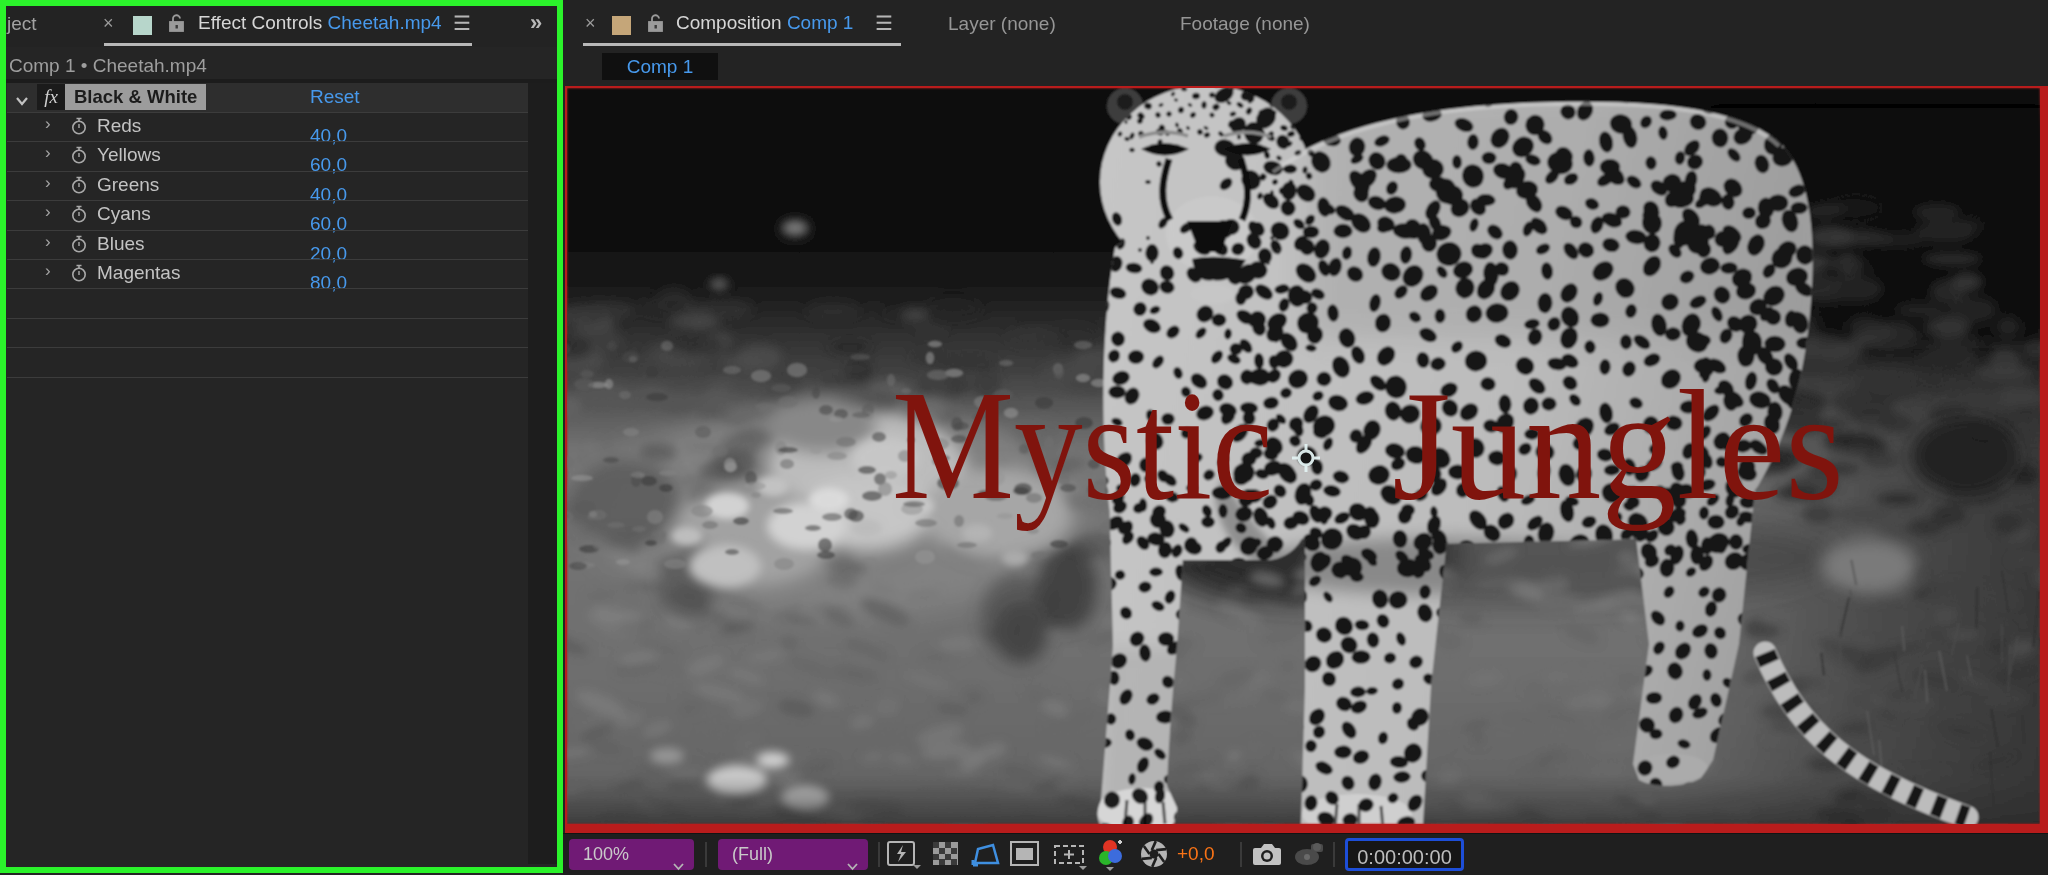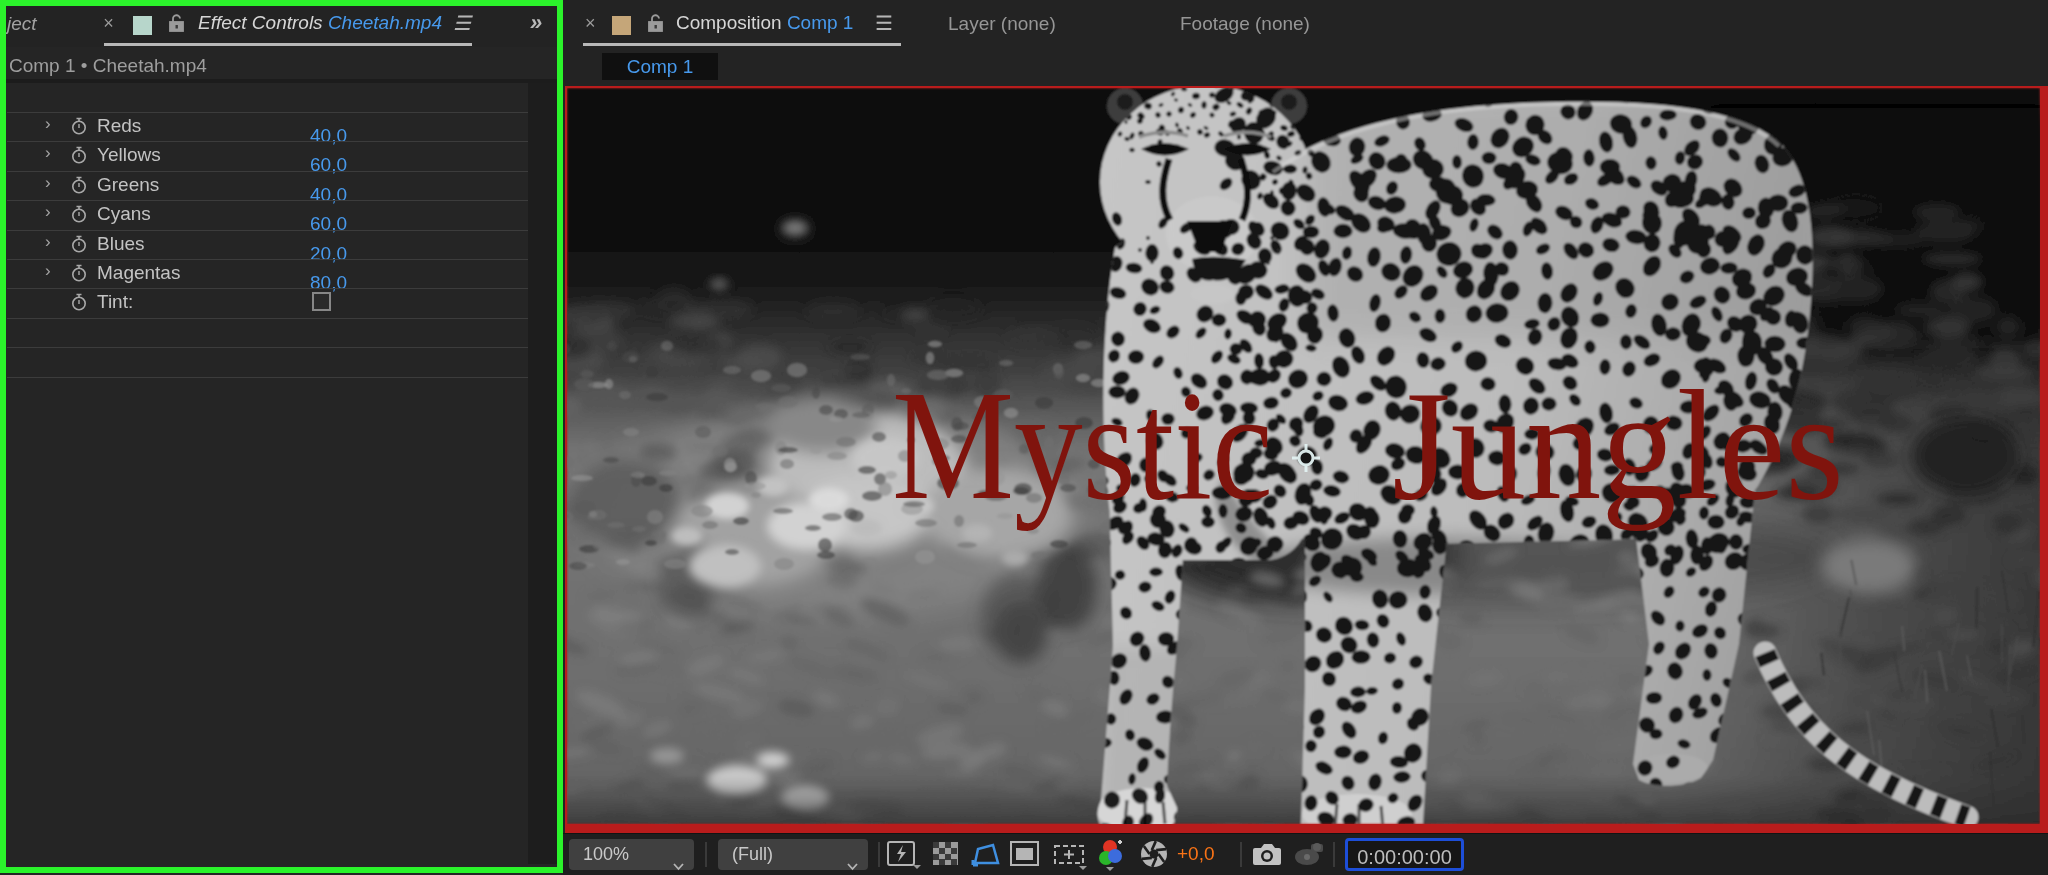--- a/index.html
+++ b/index.html
@@ -1,19 +1,19 @@
 <!DOCTYPE html>
 <html><head><meta charset="utf-8">
 <style>
 * { margin:0; padding:0; box-sizing:border-box; }
 body { width:2048px; height:875px; background:#1d1d1d; font-family:"Liberation Sans",sans-serif; overflow:hidden; position:relative; }
 .abs { position:absolute; }
 
 #left { position:absolute; left:0; top:0; width:563px; height:875px; background:#252525; }
-#ltabs { position:absolute; left:0; top:0; width:563px; height:47px; background:#232323;font-style:italic; }
+#ltabs { position:absolute; left:0; top:0; width:563px; height:47px; background:#232323; }
 #ltabs .ject { position:absolute; left:7px; top:13px; color:#a2a2a2; font-size:19px; }
 #ltabs .x { position:absolute; left:103px; top:13px; color:#9b9b9b; font-size:18px; }
 #ltabs .tsw { position:absolute; left:133px; top:16px; width:19px; height:19px; background:#b7d6cb; }
 #ltabs .lock { position:absolute; left:168px; top:14px; }
 #ltabs .ttl { position:absolute; left:198px; top:12px; color:#d6d6d6; font-size:19px; }
 #ltabs .ttl b { font-weight:normal; color:#4799ec; }
 #ltabs .menu { position:absolute; left:453px; top:11px; color:#b5b5b5; font-size:20px; letter-spacing:0; }
 #ltabs .chev { position:absolute; left:530px; top:10px; color:#b9b9b9; font-size:22px; font-weight:bold; letter-spacing:-7px; }
 #ltabs .uline { position:absolute; left:104px; top:43px; width:368px; height:3px; background:#b8b8b8; }
 #comp1line { position:absolute; left:9px; top:55px; color:#9e9e9e; font-size:19px; }
@@ -43,21 +43,21 @@
 #ctabs .ttl b { font-weight:normal; color:#4799ec; }
 #ctabs .menu { position:absolute; left:312px; top:11px; color:#b5b5b5; font-size:20px; }
 #ctabs .uline { position:absolute; left:20px; top:43px; width:318px; height:3px; background:#b8b8b8; }
 #ctabs .layer { position:absolute; left:385px; top:13px; color:#969696; font-size:19px; }
 #ctabs .foot { position:absolute; left:617px; top:13px; color:#969696; font-size:19px; }
 #comp1btn { position:absolute; left:39px; top:53px; width:116px; height:27px; background:#101010; color:#4799ec; font-size:19px; text-align:center; line-height:27px; }
 #viewer { position:absolute; left:2px; top:86px; width:1792px; height:747px; background:#b91c1c; }
 #photo { position:absolute; left:2px; top:2px; }
 
 #toolbar { position:absolute; left:0; top:833px; width:1485px; height:42px; background:#1f1f1f; border-top:1px solid #131313; }
-.tb-dd { position:absolute; top:5px; height:31px; background:#404040; border-radius:4px; color:#c9c9c9; font-size:18px; line-height:31px; padding-left:14px; }
+.tb-dd { position:absolute; top:5px; height:31px; background:#701a75; border-radius:4px; color:#c9c9c9; font-size:18px; line-height:31px; padding-left:14px; }
 .tb-dd .dc { position:absolute; right:9px; top:11px; }
 .tbsep { position:absolute; top:8px; width:2px; height:25px; background:#3a3a3a; }
 .tbtxt { position:absolute; top:9px; color:#f97316; font-size:19px; }
 #tcode { position:absolute; left:782px; top:4px; width:119px; height:33px; background:#161616; border:3px solid #1d4ed8; border-radius:4px; color:#bcbcbc; font-size:20px; text-align:center; line-height:33px; }
 </style></head>
 <body>
 <div id="left">
   <div id="ltabs">
     <span class="ject">ject</span>
       <span class="x">×</span>
@@ -69,20 +69,28 @@
           </g>
           <rect x="7.5" y="11" width="2.4" height="3.5" fill="#3a3a3a"></rect>
         </svg></span>
     <span class="ttl">Effect Controls <b>Cheetah.mp4</b></span>
     <span class="menu">☰</span>
       <span class="chev">»</span>
     <div class="uline"></div>
   </div>
   <div id="comp1line">Comp 1 • Cheetah.mp4</div>
   <div style="position:absolute;left:6px;top:79px;width:551px;height:4px;background:#1c1c1c;"></div>
+  <div id="fxrow">
+      <span class="dtri"><svg width="14" height="10" viewBox="0 0 14 10">
+          <path d="M2,2 L7,8 L12,2" stroke="#c2c2c2" stroke-width="2.2" fill="none"></path>
+        </svg></span>
+      <span class="fxg">fx</span>
+      <span class="bw">Black &amp; White</span>
+      <span class="rst">Reset</span>
+    </div>
   <div class="prow" style="top:112px">
       <span class="tri">›</span>
       <span class="sw"><svg width="20" height="20" viewBox="0 0 20 20">
           <g stroke="#a9a9a9" stroke-width="1.6" fill="none">
 <circle cx="10" cy="11.5" r="6.2"></circle>
             <path d="M7.5,2.5 L12.5,2.5 M10,2.5 L10,5"></path>
             <path d="M10,8 L10,12" stroke-width="1.4"></path>
           </g>
         </svg></span>
       <span class="plbl">Reds</span>
@@ -140,31 +148,20 @@
       <span class="tri">›</span>
       <span class="sw"><svg width="20" height="20" viewBox="0 0 20 20">
           <g stroke="#a9a9a9" stroke-width="1.6" fill="none">
 <circle cx="10" cy="11.5" r="6.2"></circle>
             <path d="M7.5,2.5 L12.5,2.5 M10,2.5 L10,5"></path>
             <path d="M10,8 L10,12" stroke-width="1.4"></path>
           </g>
         </svg></span>
       <span class="plbl">Magentas</span>
       <span class="pval">80,0</span>
-    </div>
-<div class="prow" style="top:288.4px">
-      <span class="sw"><svg width="20" height="20" viewBox="0 0 20 20">
-          <g stroke="#a9a9a9" stroke-width="1.6" fill="none">
-<circle cx="10" cy="11.5" r="6.2"></circle>
-            <path d="M7.5,2.5 L12.5,2.5 M10,2.5 L10,5"></path>
-            <path d="M10,8 L10,12" stroke-width="1.4"></path>
-          </g>
-        </svg></span>
-      <span class="plbl">Tint:</span>
-      <span class="chk"></span>
     </div>
 
   <div class="sep" style="top:112px"></div>
     <div class="sep" style="top:141px"></div>
     <div class="sep" style="top:171px"></div>
     <div class="sep" style="top:200px"></div>
     <div class="sep" style="top:230px"></div>
     <div class="sep" style="top:259px"></div>
     <div class="sep" style="top:288px"></div>
     <div class="sep" style="top:318px"></div>

